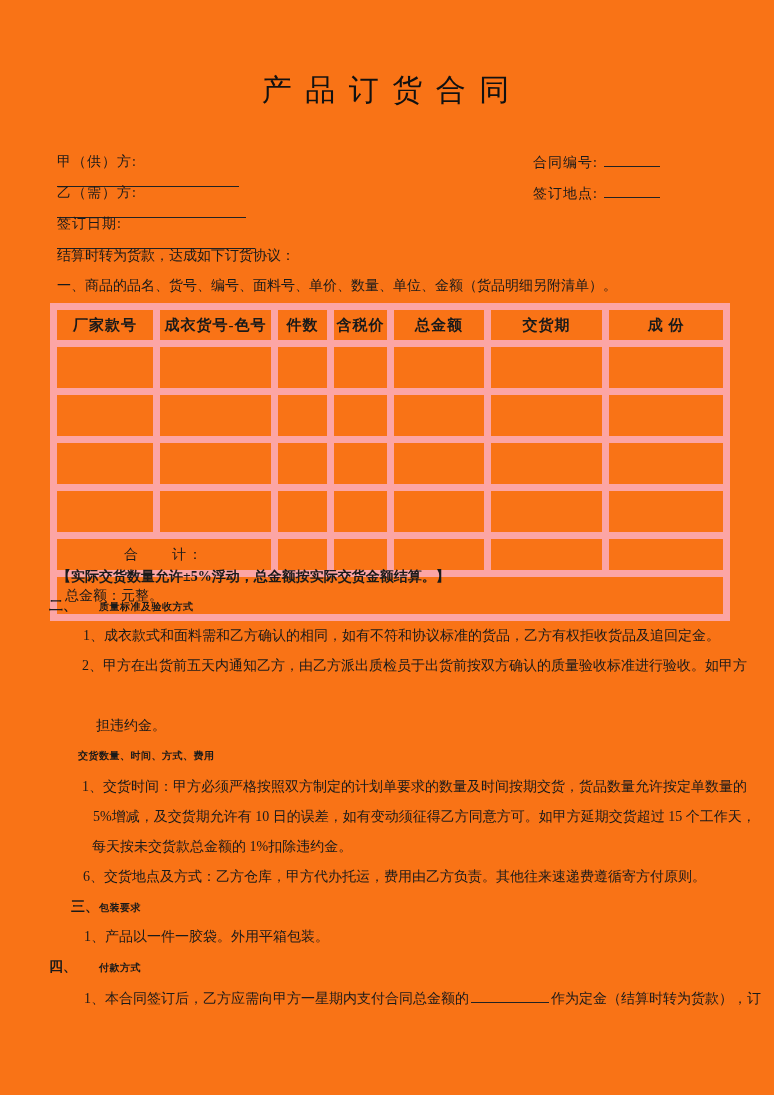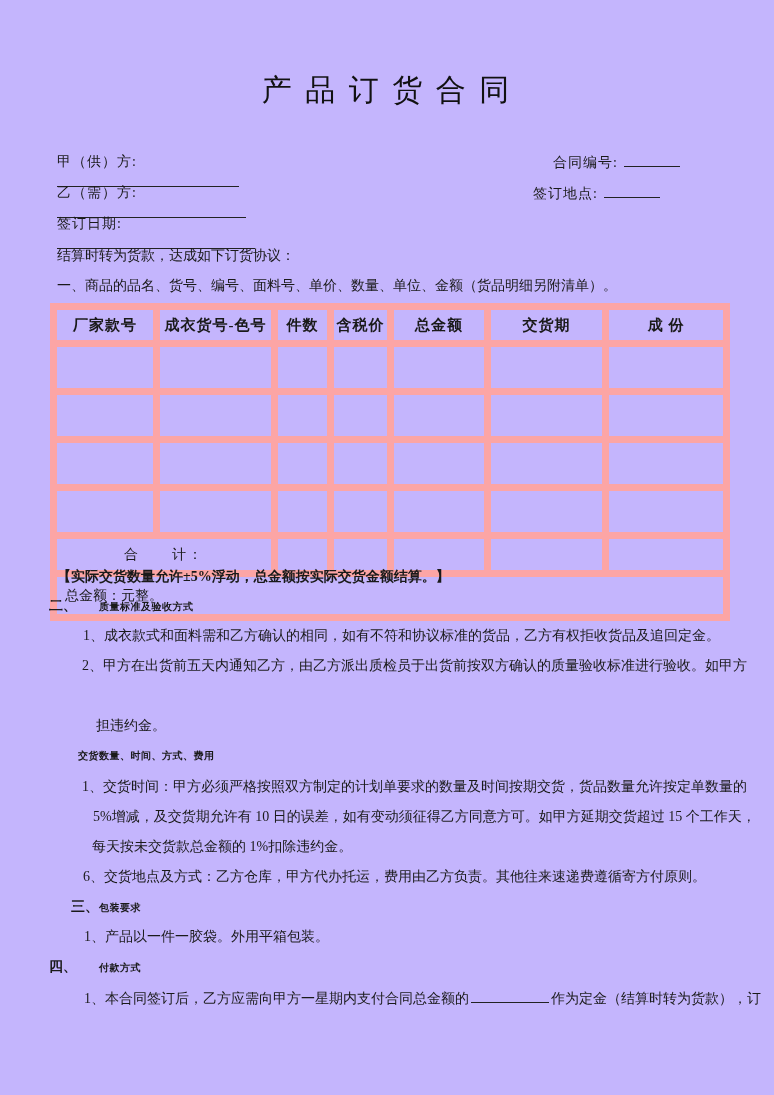--- a/index.html
+++ b/index.html
@@ -1,19 +1,19 @@
 <!DOCTYPE html>
 <html><head>
 <meta charset="utf-8">
 <style>
   html,body{margin:0;padding:0;background:#ffffff;}
   .page{
     position:relative;
     width:774px;height:1095px;
-    background:#c4b5fd;
+    background:#f97316;
     color:#1a1a1a;
     font-family:"Liberation Serif","DejaVu Serif",serif;
     overflow:hidden;
   }
   .doc-title{
     position:absolute;left:0;top:70px;width:100%;
     text-align:center;
     font-size:30px;font-weight:400;letter-spacing:3px;
     margin:0;color:#111;
   }
@@ -63,21 +63,21 @@
   <div class="fld fld-underlined" style="left:57px;top:153px;width:182px;">
     <span class="fld-label">甲（供）方:</span><span></span>
   </div>
   <div class="fld fld-underlined" style="left:57px;top:184px;width:189px;">
     <span class="fld-label">乙（需）方:</span><span></span>
   </div>
   <div class="fld fld-underlined" style="left:57px;top:215px;width:198px;">
     <span class="fld-label">签订日期:</span><span></span>
   </div>
 
-  <div class="fld" style="left:533px;top:153px;margin-left:20px;">
+  <div class="fld" style="left:533px;top:153px;">
     <span class="fld-label">合同编号:</span><span class="blank blank-right"></span>
   </div>
   <div class="fld" style="left:533px;top:184px;">
     <span class="fld-label">签订地点:</span><span class="blank blank-right"></span>
   </div>
 
   <div class="ln" style="left:57px;top:247px;">结算时转为货款，达成如下订货协议：</div>
   <div class="ln" style="left:57px;top:277px;">一、商品的品名、货号、编号、面料号、单价、数量、单位、金额（货品明细另附清单）。</div>
 
   <table class="order">

